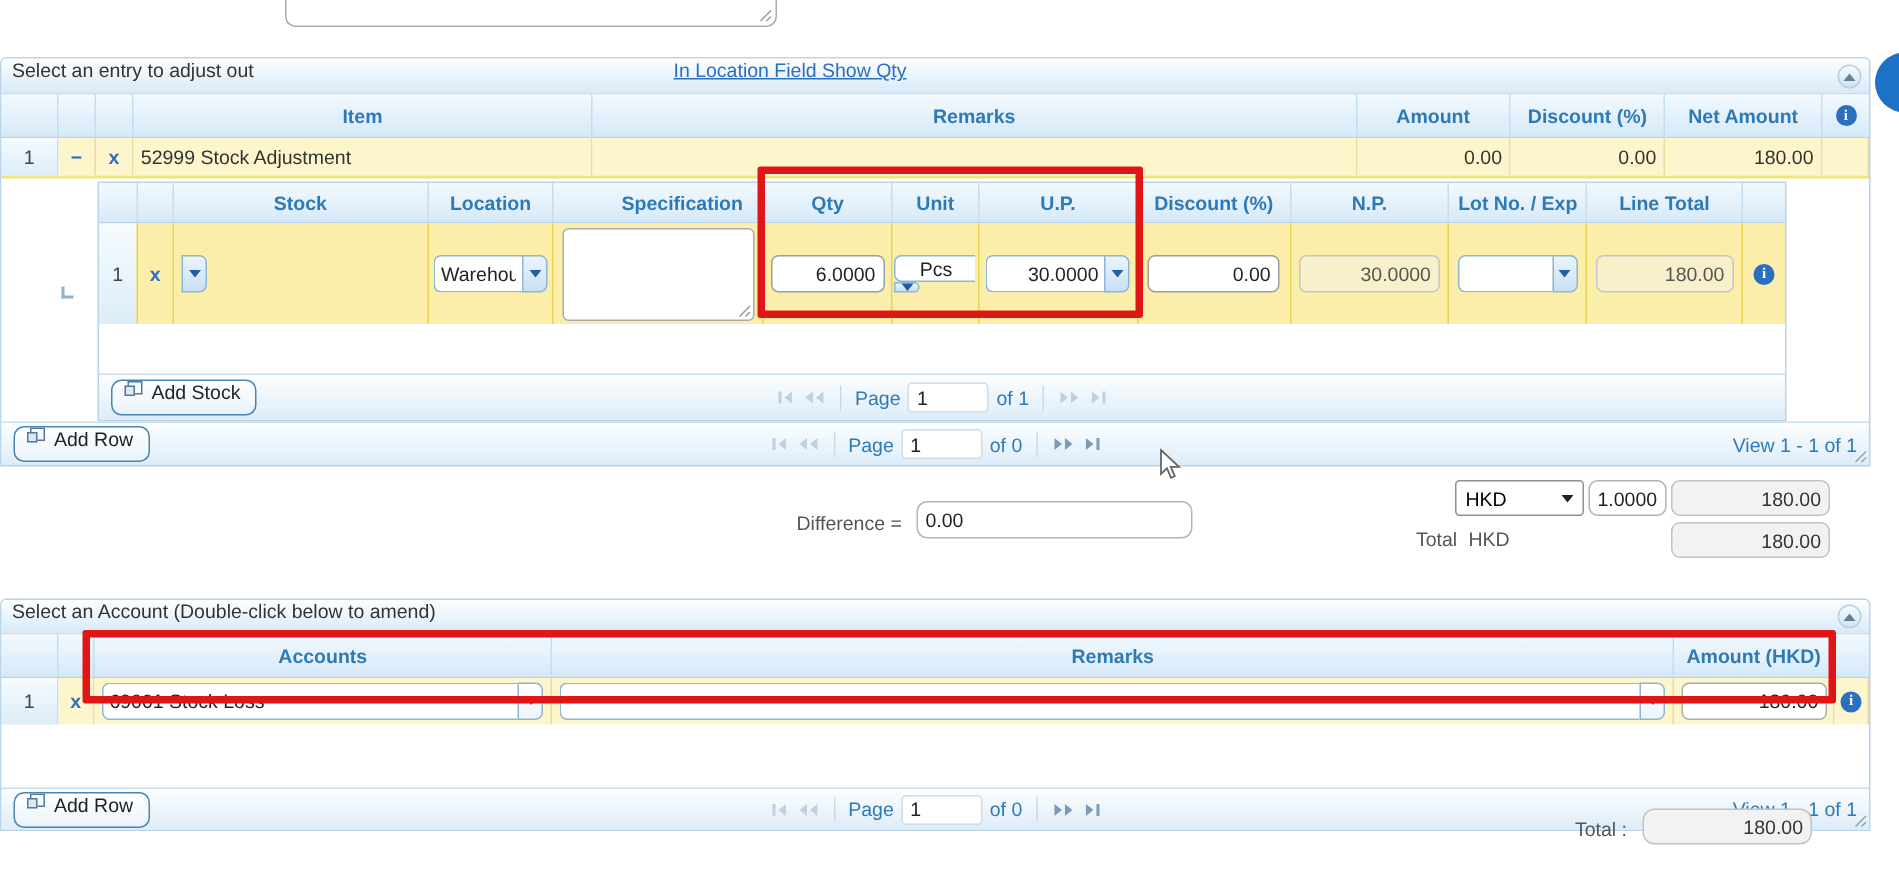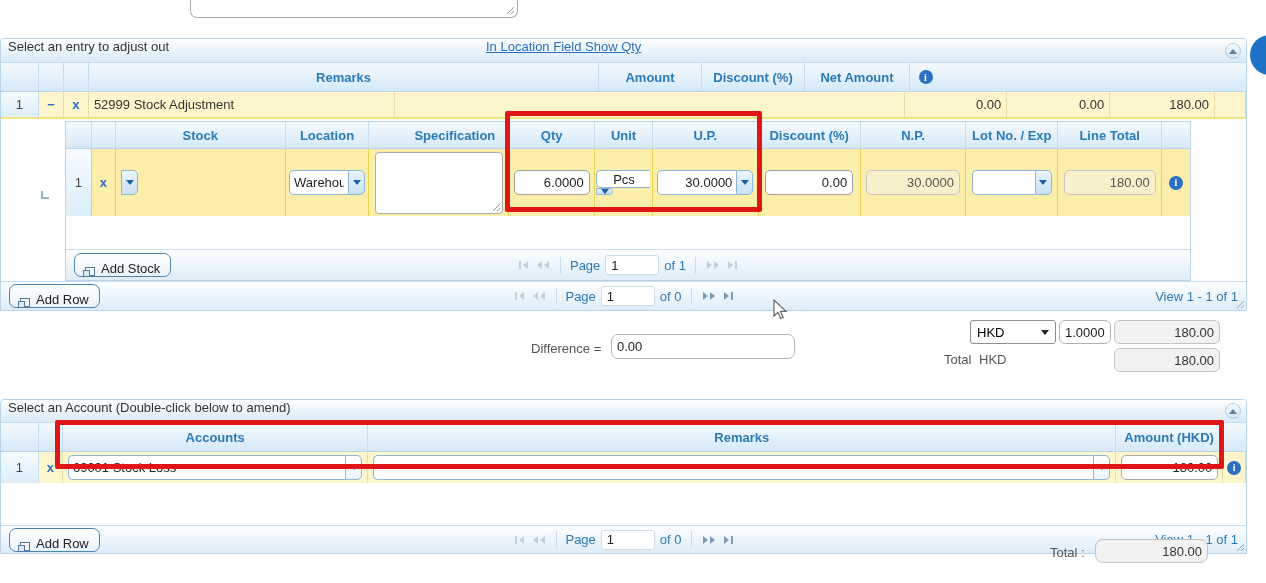--- a/index.html
+++ b/index.html
@@ -5,21 +5,21 @@
   * { box-sizing: border-box; margin: 0; padding: 0; }
   html,body { background:#fff; }
   body { font-family:"Liberation Sans", sans-serif; font-size:13px; color:#333; }
   #screen { position:relative; width:1266px; height:583px; overflow:hidden; background:#fff; }
 
   
   .panel { position:absolute; border:1px solid #b9d4e9; border-radius:4px 4px 0 0; background:#fff; }
   .titlebar { position:relative; height:24px; display:flex; padding:0 7px;
               background:linear-gradient(#fdfefe,#d8eaf8); border-bottom:1px solid #c3dcf0; border-radius:3px 3px 0 0; }
   .titlebar .ttl { color:#333; }
-  .link { position:absolute; left:448px; color:#2a6fc0; text-decoration:underline; cursor:pointer;margin-left:37px; }
+  .link { position:absolute; left:448px; color:#2a6fc0; text-decoration:underline; cursor:pointer; }
   .collapse-btn { position:absolute; right:5px; top:4px; width:16px; height:16px; border-radius:50%;
                   background:linear-gradient(#f6fbfe,#cfe4f4); border:1px solid #b5cfe4;
                   display:flex; align-items:center; justify-content:center; }
   .tri-up { width:0; height:0; border-left:4px solid transparent; border-right:4px solid transparent; border-bottom:5px solid #60809c; }
 
   .hdr-row { display:flex; background:linear-gradient(#f3f9fe,#d6e9f8); border-bottom:1px solid #b9d4e9; }
   .hcell { height:100%; display:flex; align-items:center; justify-content:center; border-right:1px solid #c5ddf0;
            color:#2d7ab8; font-weight:bold; overflow:hidden; white-space:nowrap; }
   .hcell:last-child { border-right:none; }
   .row { display:flex; }
@@ -60,21 +60,21 @@
                        background:#fff; font-family:inherit; font-size:13px; padding:2px 4px; }
   .grip { position:absolute; right:2px; bottom:2px; pointer-events:auto; cursor:nwse-resize; }
 
   .info-icon { width:14px; height:14px; border-radius:50%; background:#2a6fc0; color:#fff; font-size:10px;
                font-weight:bold; display:flex; align-items:center; justify-content:center; cursor:pointer;
                font-family:"Liberation Serif", serif; }
 
   
   .toolbar { position:relative; display:flex; align-items:center; padding:0 8px;
              background:linear-gradient(#fdfeff,#ddecf8); border-top:1px solid #c9def0; }
-  .add-btn { display:flex; align-items:flex-end; gap:6px; height:24px; padding:0 10px;
+  .add-btn { display:flex; align-items:flex-start; gap:6px; height:24px; padding:0 10px;
              border:1.5px solid #4c84b0; border-radius:7px; background:linear-gradient(#ffffff,#e9f3fb);
              color:#222; cursor:pointer; }
   .add-icon { position:relative; width:10px; height:9px; border:1px solid #55789a; background:#f6fafc; }
   .add-icon::after { content:""; position:absolute; left:-3px; bottom:-2px; width:5px; height:5px;
                      border:1px solid #55789a; background:#dce9f3; }
   .pager { position:absolute; left:50%; transform:translateX(-50%); display:flex; align-items:center; gap:5px;
            color:#2d7ab8; }
   .pgbtn { display:flex; align-items:center; gap:2px; padding:2px; cursor:pointer; --c:#7b9cb8; }
   .pgbtn.dis { --c:#c3d0db; }
   .t-l { width:0; height:0; border-top:4px solid transparent; border-bottom:4px solid transparent; border-right:5px solid var(--c); }
@@ -108,20 +108,21 @@
       <a class="link">In Location Field Show Qty</a>
       <span class="collapse-btn">
           <span class="tri-up"></span>
         </span>
     </div>
 
     <div class="hdr-row" style="height:29px;">
       <div class="hcell" style="width:38px;"></div>
       <div class="hcell" style="width:25px;"></div>
       <div class="hcell" style="width:25px;"></div>
+      <div class="hcell" style="width:307px;">Item</div>
       <div class="hcell" style="width:510px;">Remarks</div>
       <div class="hcell" style="width:103px;">Amount</div>
       <div class="hcell" style="width:103px;">Discount (%)</div>
       <div class="hcell" style="width:105px;">Net Amount</div>
       <div class="hcell" style="width:31px;">
         <span class="info-icon">i</span>
       </div>
     </div>
 
     <div class="row" style="height:25px;">

